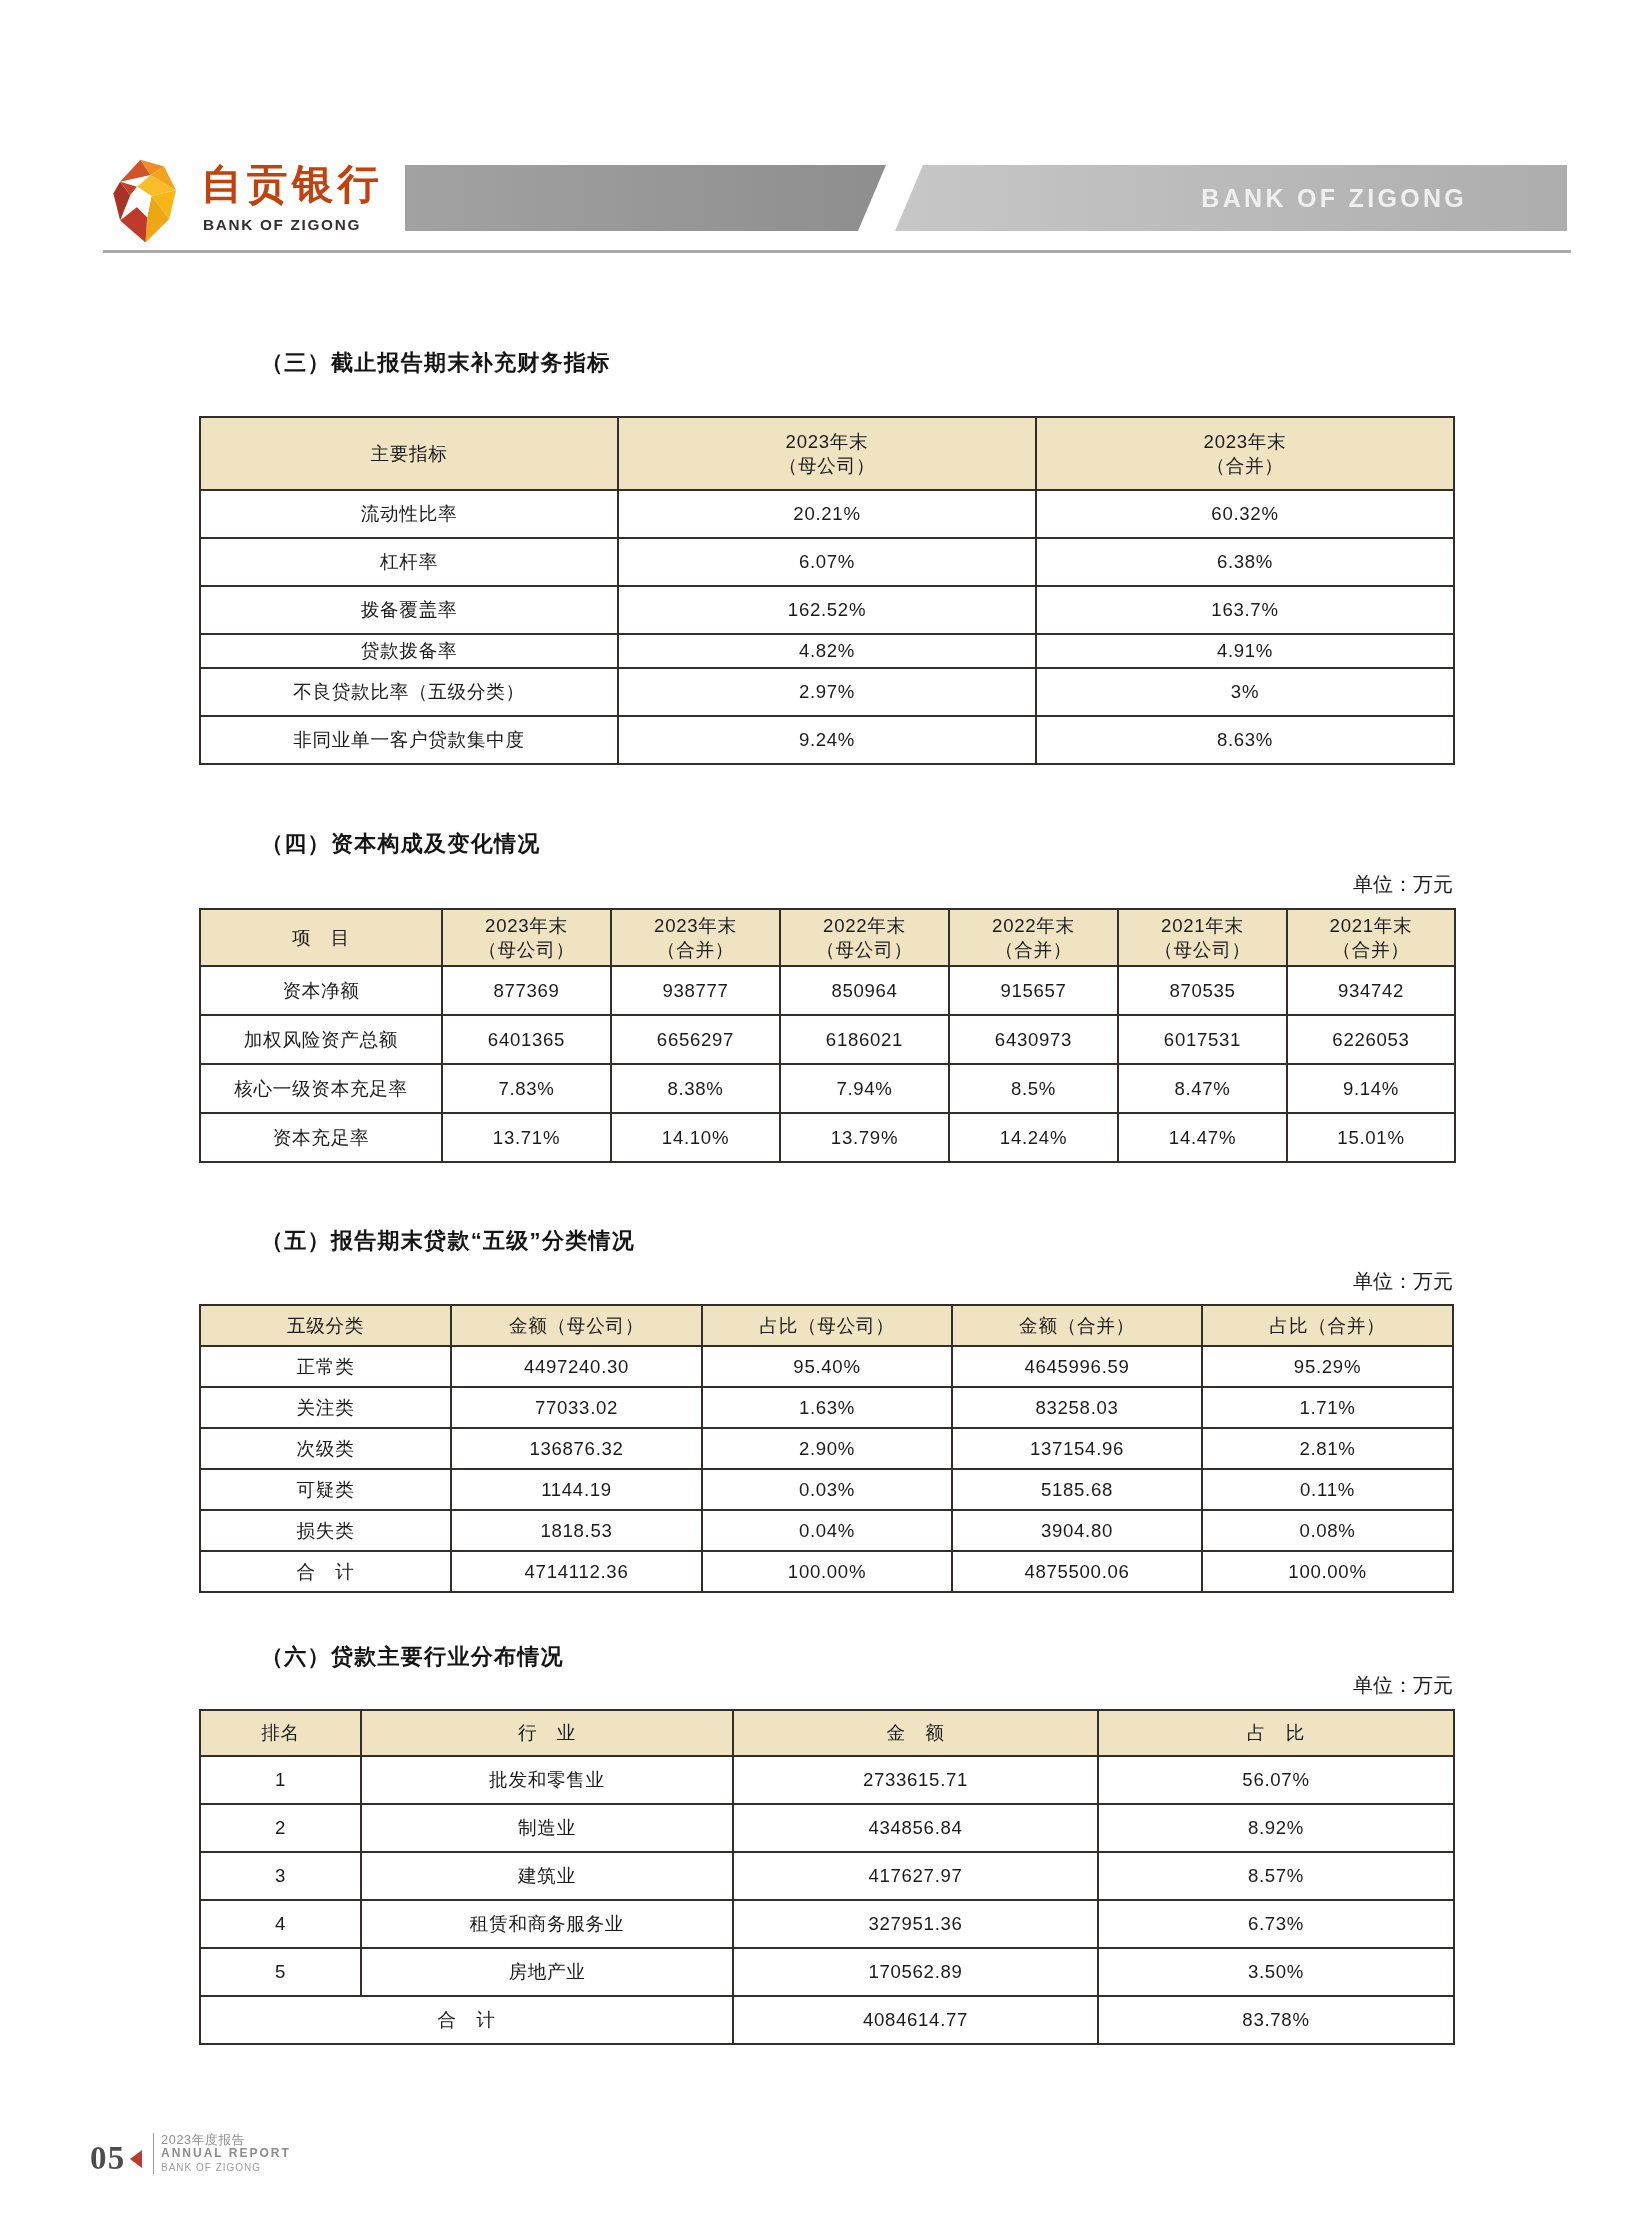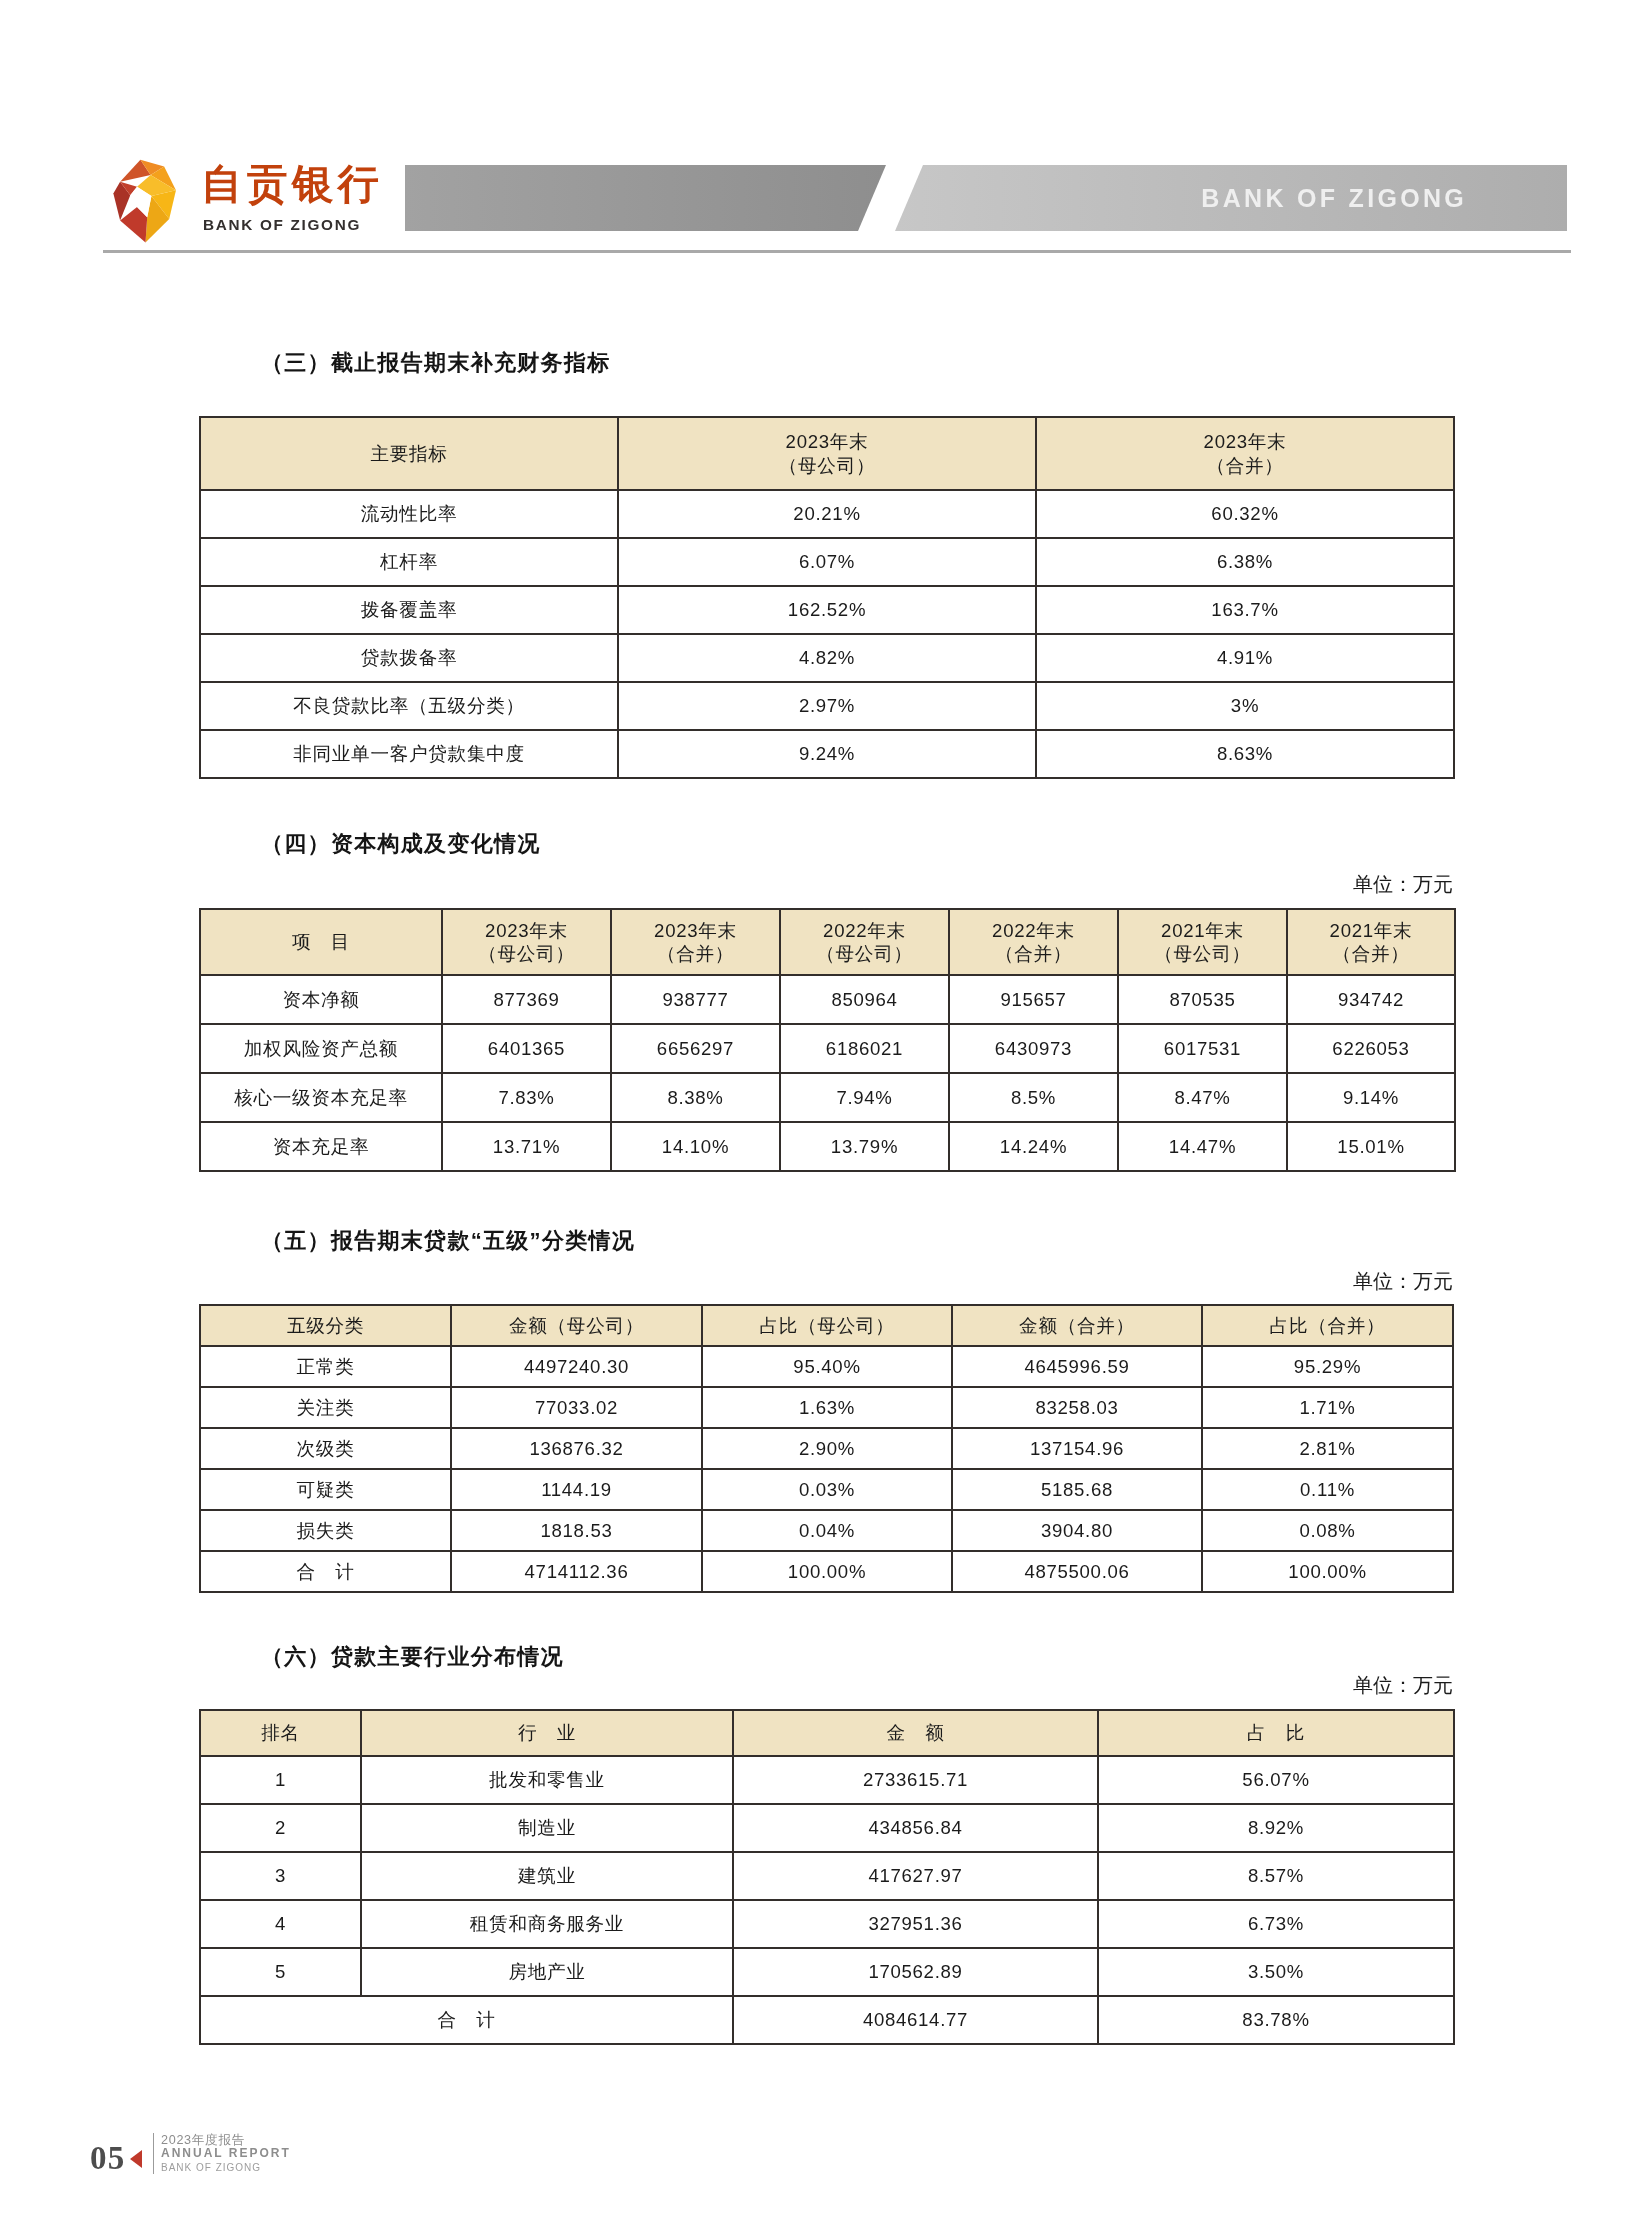--- a/index.html
+++ b/index.html
@@ -102,21 +102,21 @@
           <tr style="height: 48px;">
             <td>杠杆率</td>
             <td>6.07%</td>
             <td>6.38%</td>
           </tr>
           <tr style="height: 48px;">
             <td>拨备覆盖率</td>
             <td>162.52%</td>
             <td>163.7%</td>
           </tr>
-          <tr style="height: 48px;">
+          <tr style="height: 34px;">
             <td>贷款拨备率</td>
             <td>4.82%</td>
             <td>4.91%</td>
           </tr>
           <tr style="height: 48px;">
             <td>不良贷款比率（五级分类）</td>
             <td>2.97%</td>
             <td>3%</td>
           </tr>
           <tr style="height: 48px;">
@@ -135,21 +135,21 @@
         <colgroup>
           <col style="width: 242px;">
           <col style="width: 169px;">
           <col style="width: 169px;">
           <col style="width: 169px;">
           <col style="width: 169px;">
           <col style="width: 169px;">
           <col style="width: 168px;">
         </colgroup>
         <thead>
-          <tr style="height: 66px; margin-left: 32px;">
+          <tr style="height: 57px; margin-left: 32px;">
             <th>项　目</th>
             <th>2023年末
 （母公司）</th>
             <th>2023年末
 （合并）</th>
             <th>2022年末
 （母公司）</th>
             <th>2022年末
 （合并）</th>
             <th>2021年末

